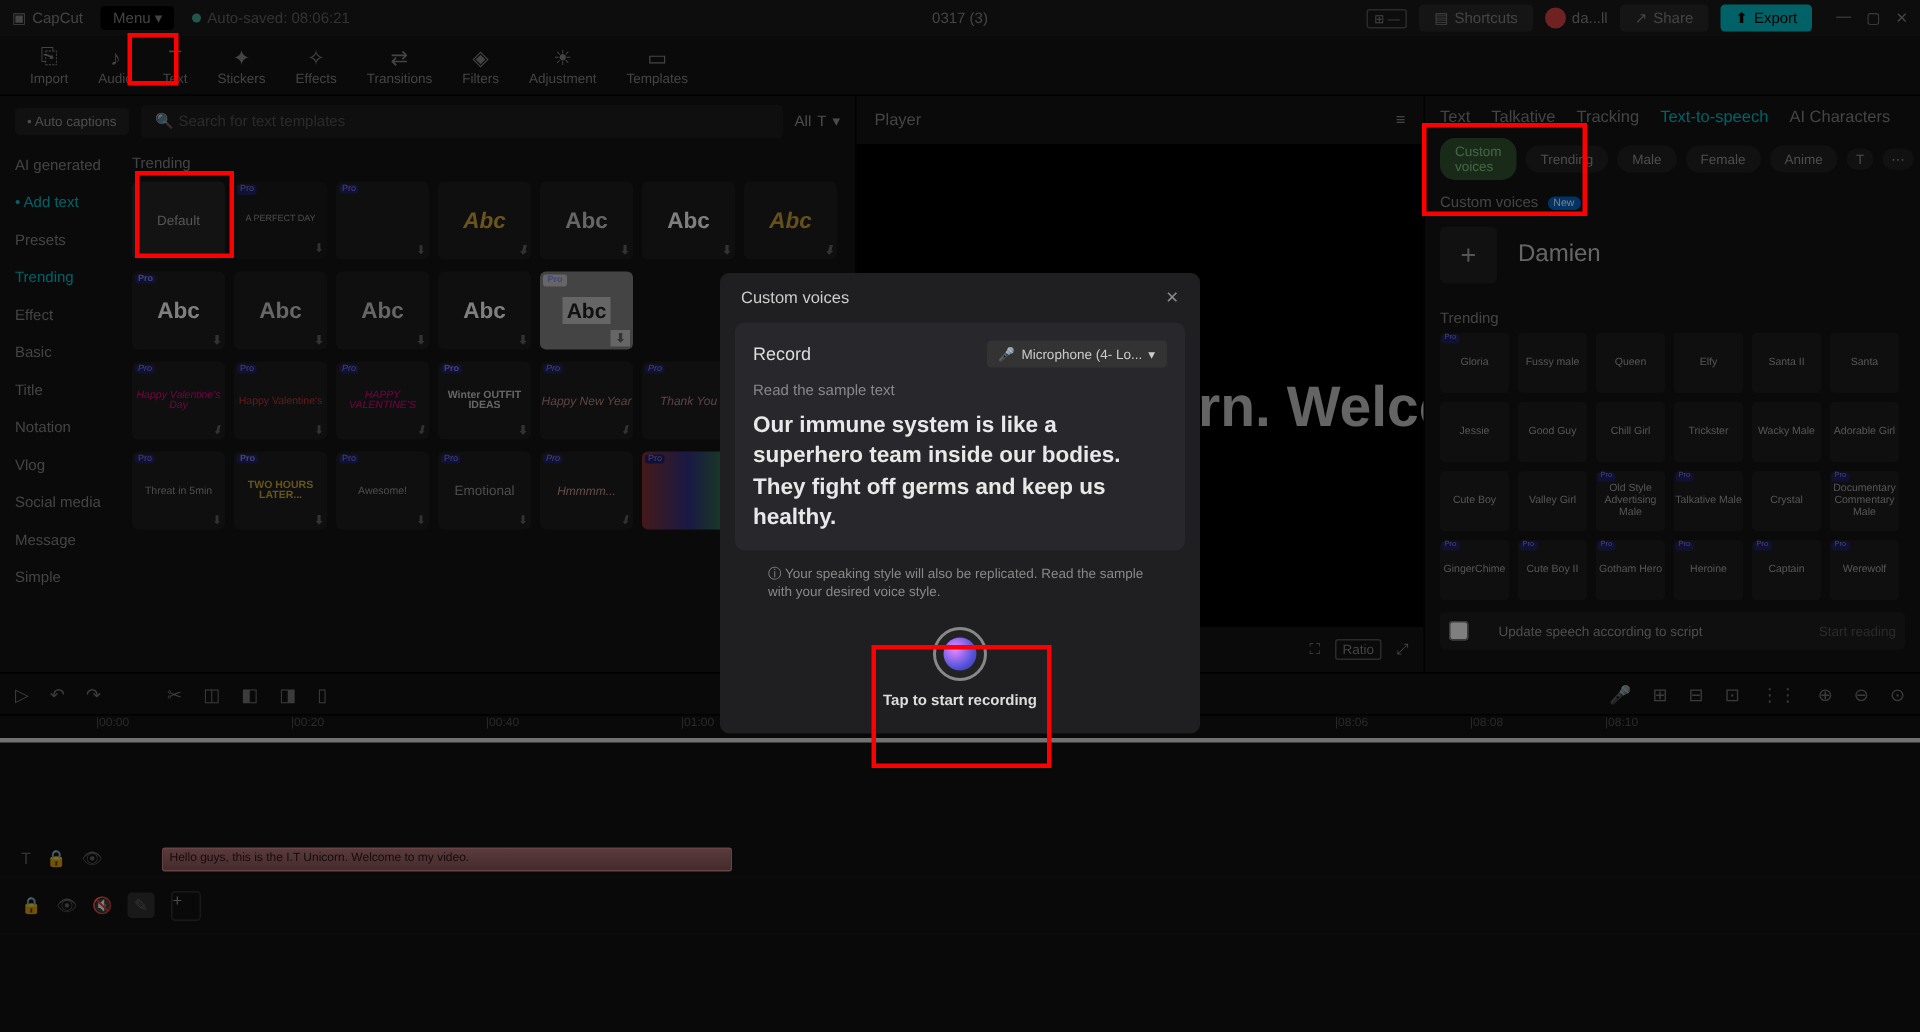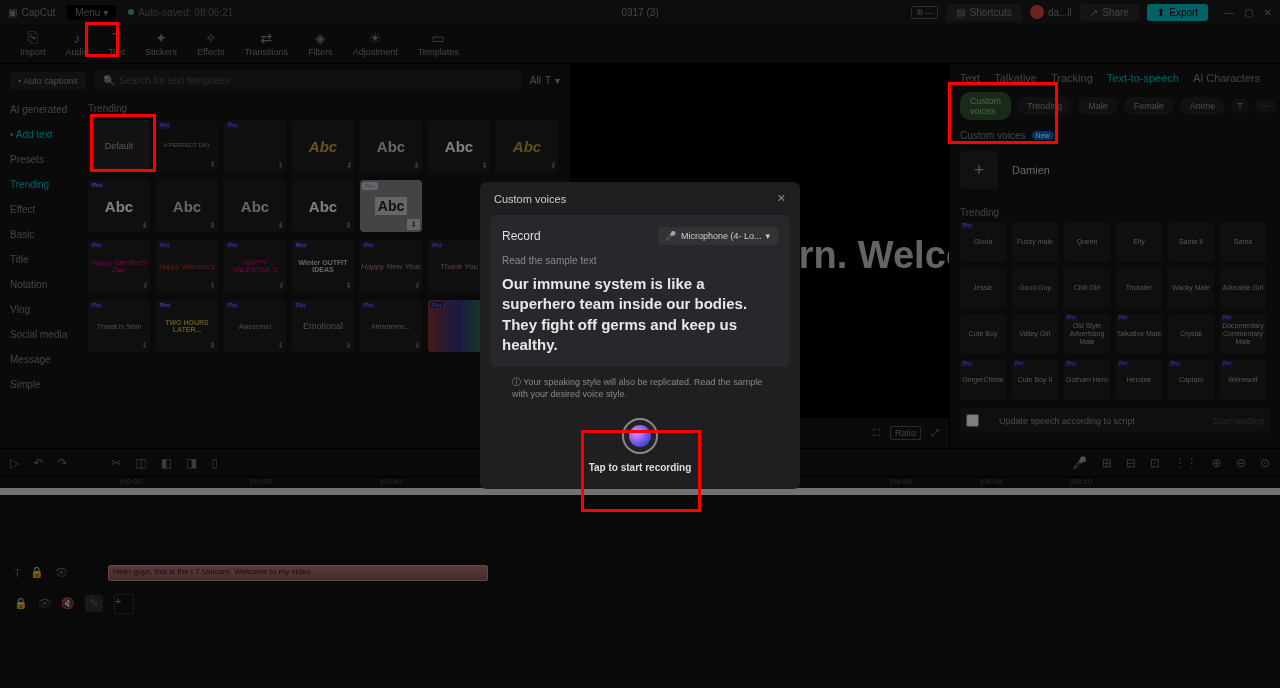--- a/index.html
+++ b/index.html
@@ -77,34 +77,34 @@
     .right-tabs .tab.active{color:#00c4cc}
     .chip-row{display:flex;padding:0 10px;gap:6px;align-items:center}
     .chip{padding:4px 10px;background:#222;border-radius:10px;font-size:9px;color:#999;cursor:pointer}
     .chip.active{background:#353;color:#8c8}
     .chip.sm{padding:2px 6px}
     .cv-section{margin:10px}
     .cv-head{font-size:10px;color:#888;display:flex;align-items:center;gap:6px}
     .new-badge{background:#06c;color:#fff;font-size:7px;padding:1px 4px;border-radius:6px}
     .cv-add{margin-top:10px;display:flex;align-items:center;gap:14px}
     .add-box{width:38px;height:38px;background:#222;border-radius:4px;display:flex;align-items:center;justify-content:center;font-size:18px;color:#aaa;cursor:pointer}
-    .voice-name{font-size:11px;color:#ccc}
+    .voice-name{font-size:16px;color:#ccc}
     .voice-grid{display:flex;flex-wrap:wrap;gap:6px;padding:0 10px}
     .voice-tile{width:46px;height:40px;background:#1e1e20;border-radius:3px;display:flex;align-items:center;justify-content:center;font-size:7px;color:#aaa;text-align:center;position:relative;cursor:pointer;line-height:1.1}
     .voice-tile .pro{position:absolute;top:1px;left:1px;font-size:5px;background:#226;color:#88f;padding:0 2px;border-radius:2px}
     .tr-title{font-size:10px;color:#888;padding:8px 10px 4px}
     .update-speech{margin:8px 10px;padding:6px;background:#1e1e20;border-radius:3px;font-size:9px;color:#999;display:flex;align-items:center;gap:20px}
     .update-speech input{accent-color:#00c4cc}
     .start-read{color:#555;font-size:9px;margin-left:auto}
     
     
     .timeline{height:240px;background:#121214;border-top:1px solid #000}
     .tl-toolbar{height:28px;display:flex;align-items:center;padding:0 10px;gap:14px;color:#777;font-size:12px;border-bottom:1px solid #000}
     .tl-toolbar .spacer{flex:1}
-    .tl-ruler{height:18px;display:flex;padding-left:120px;font-size:8px;color:#555;position:relative;border-bottom:7px solid #e5e5e5}
+    .tl-ruler{height:18px;display:flex;padding-left:64px;font-size:8px;color:#555;position:relative;border-bottom:3px solid #e5e5e5}
     .tl-ruler span{width:130px}
     .tl-row{height:24px;display:flex;align-items:center;border-bottom:1px solid #1a1a1a}
     .tl-row.short{height:38px}
     .tl-row-head{width:108px;display:flex;align-items:center;gap:10px;padding:0 14px;color:#666;font-size:11px}
     .text-clip{height:16px;background:linear-gradient(#b5757a,#8a5558);border-radius:2px;border:1px solid #c88;font-size:8px;color:#2a1515;padding:1px 4px;width:380px;overflow:hidden;white-space:nowrap}
     .empty-clip{width:20px;height:20px;border:1px solid #333;border-radius:3px;margin-left:6px}
     
     
     .modal{position:absolute;left:480px;top:182px;width:320px;background:#1f1f22;border-radius:6px;z-index:20;color:#ccc}
     .modal-head{padding:10px 14px;font-size:11px;display:flex;justify-content:space-between;align-items:center}
@@ -332,20 +332,24 @@
           <div class="tile bar">
               <span class="pro">Pro</span>
               <span class="dl">⬇</span>
             </div>
         </div>
       </div>
     </div>
   </div>
 
   <div class="player-panel">
+    <div class="player-head">
+        <span>Player</span>
+        <span>≡</span>
+      </div>
     <div class="player-body">
       <div class="player-text">rn. Welco</div>
     </div>
     <div class="player-foot">
       <span>⛶</span>
       <span class="ratio-badge">Ratio</span>
       <span>⤢</span>
     </div>
   </div>
 

